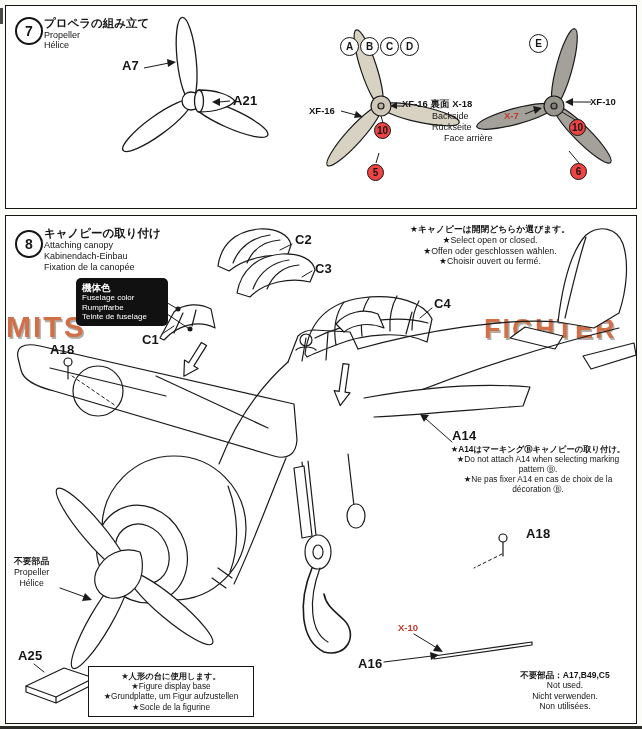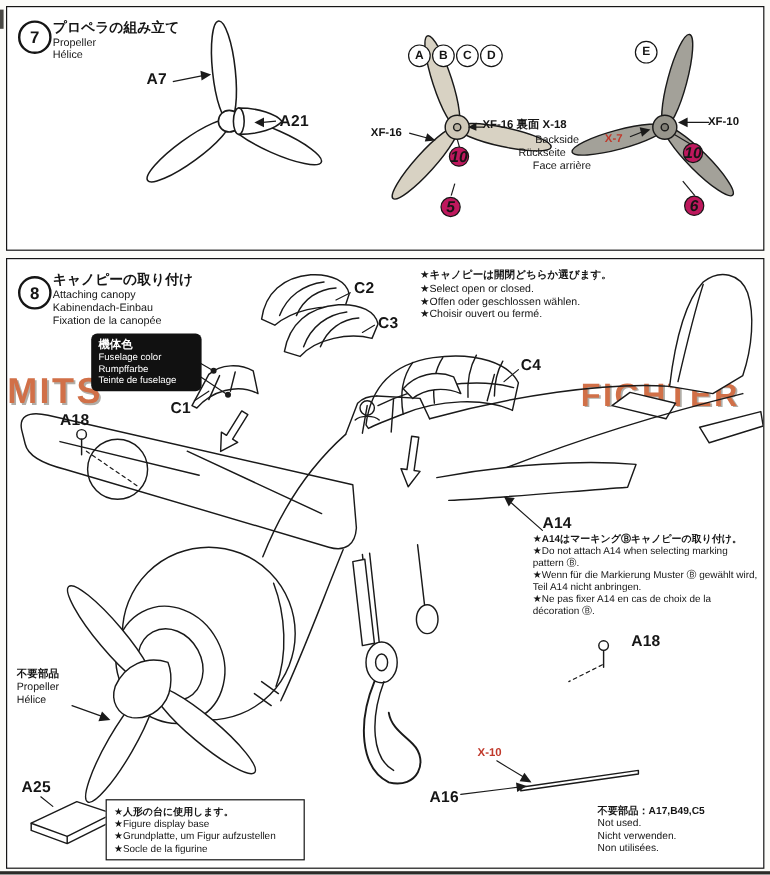--- a/index.html
+++ b/index.html
@@ -15,22 +15,22 @@
   .title-ja{font-weight:bold;font-size:11.5px;}
   .sub{font-size:9px;line-height:11px;}
   .lbl{font-weight:bold;font-size:13px;letter-spacing:.2px;}
   .paint{font-weight:bold;font-size:9.5px;}
   .red{color:#c0392b;}
   .letter-badge{width:17px;height:17px;border:1.4px solid #151515;border-radius:50%;
                 display:flex;align-items:center;justify-content:center;
                 font-size:10px;font-weight:bold;background:#fff;}
   .num-badge{width:15px;height:15px;border:1.3px solid #151515;border-radius:50%;
              display:flex;align-items:center;justify-content:center;
-             font-size:13px;font-weight:bold;background:#be185d;font-style:italic;}
-  .note-line{font-size:8.8px;line-height:10.8px;}
+             font-size:10px;font-weight:bold;background:#ef4444;}
+  .note-line{font-size:8.8px;line-height:10.8px;text-align:center;}
   .note-ja{font-weight:bold;}
   .black-box{background:#111;color:#fff;border-radius:5px;padding:4px 6px;}
   .black-box .bb-ja{font-weight:bold;font-size:9.5px;line-height:11px;}
   .black-box .bb-l{font-size:8px;line-height:9.5px;}
   .outline-box{border:1.3px solid #151515;background:#fff;padding:4px 6px;box-sizing:border-box;}
   .watermark{font-weight:bold;color:#c2410c;opacity:.75;letter-spacing:2px;
              text-shadow:1.5px 1.5px 0 #97948c;}
   svg{display:block;}
 </style>
 </head>
@@ -94,21 +94,21 @@
     <div class="abs letter-badge" style="left:334px;top:31px">A</div>
     <div class="abs letter-badge" style="left:354px;top:31px">B</div>
     <div class="abs letter-badge" style="left:374px;top:31px">C</div>
     <div class="abs letter-badge" style="left:394px;top:31px">D</div>
     <div class="abs letter-badge" style="left:523px;top:28px">E</div>
 
     <div class="abs paint" style="left:303px;top:99px">XF-16</div>
 
     <div class="abs" style="left:396px;top:92px">
       <div class="paint">XF-16 裏面 X-18</div>
-      <div class="sub" style="margin-left:44px">Backside</div>
+      <div class="sub" style="margin-left:30px">Backside</div>
       <div class="sub" style="margin-left:30px">Rückseite</div>
       <div class="sub" style="margin-left:42px">Face arrière</div>
     </div>
 
     <div class="abs num-badge" style="left:368px;top:116px">10</div>
     <div class="abs num-badge" style="left:361px;top:158px">5</div>
 
     <div class="abs paint red" style="left:498px;top:104px">X-7</div>
     <div class="abs paint" style="left:584px;top:90px">XF-10</div>
     <div class="abs num-badge" style="left:563px;top:113px">10</div>
@@ -281,21 +281,20 @@
       <div class="bb-l">Rumpffarbe</div>
       <div class="bb-l">Teinte de fuselage</div>
     </div>
 
     <div class="abs lbl" style="left:44px;top:126px">A18</div>
 
     <div class="abs lbl" style="left:446px;top:212px">A14</div>
     <div class="abs" style="left:438px;top:228px;width:188px">
       <div class="note-line note-ja" style="font-size:8.3px;line-height:10px">★A14はマーキングⒷキャノピーの取り付け。</div>
       <div class="note-line" style="font-size:8.3px;line-height:10px">★Do not attach A14 when selecting marking pattern Ⓑ.</div>
-      <div class="note-line" style="font-size:8.3px;line-height:10px">★Wenn für die Markierung Muster Ⓑ gewählt wird, Teil A14 nicht anbringen.</div>
       <div class="note-line" style="font-size:8.3px;line-height:10px">★Ne pas fixer A14 en cas de choix de la décoration Ⓑ.</div>
     </div>
 
     <div class="abs lbl" style="left:520px;top:310px">A18</div>
 
     <div class="abs" style="left:8px;top:340px">
       <div class="note-line note-ja">不要部品</div>
       <div class="note-line">Propeller</div>
       <div class="note-line">Hélice</div>
     </div>

